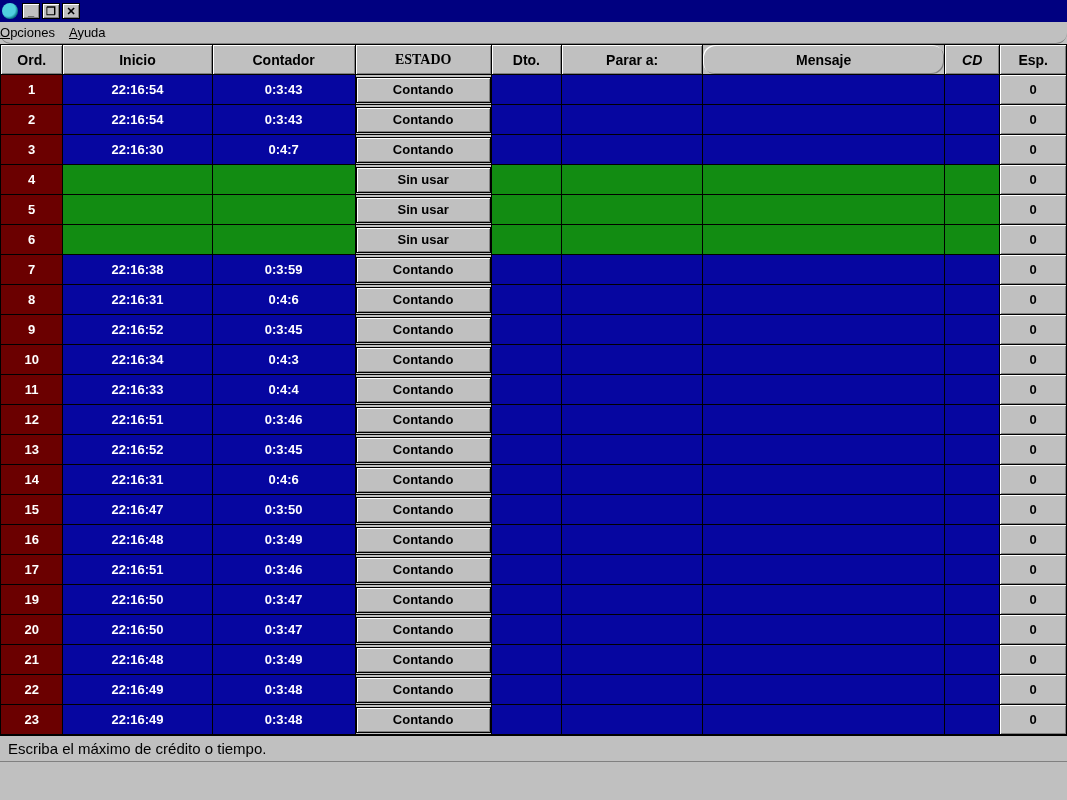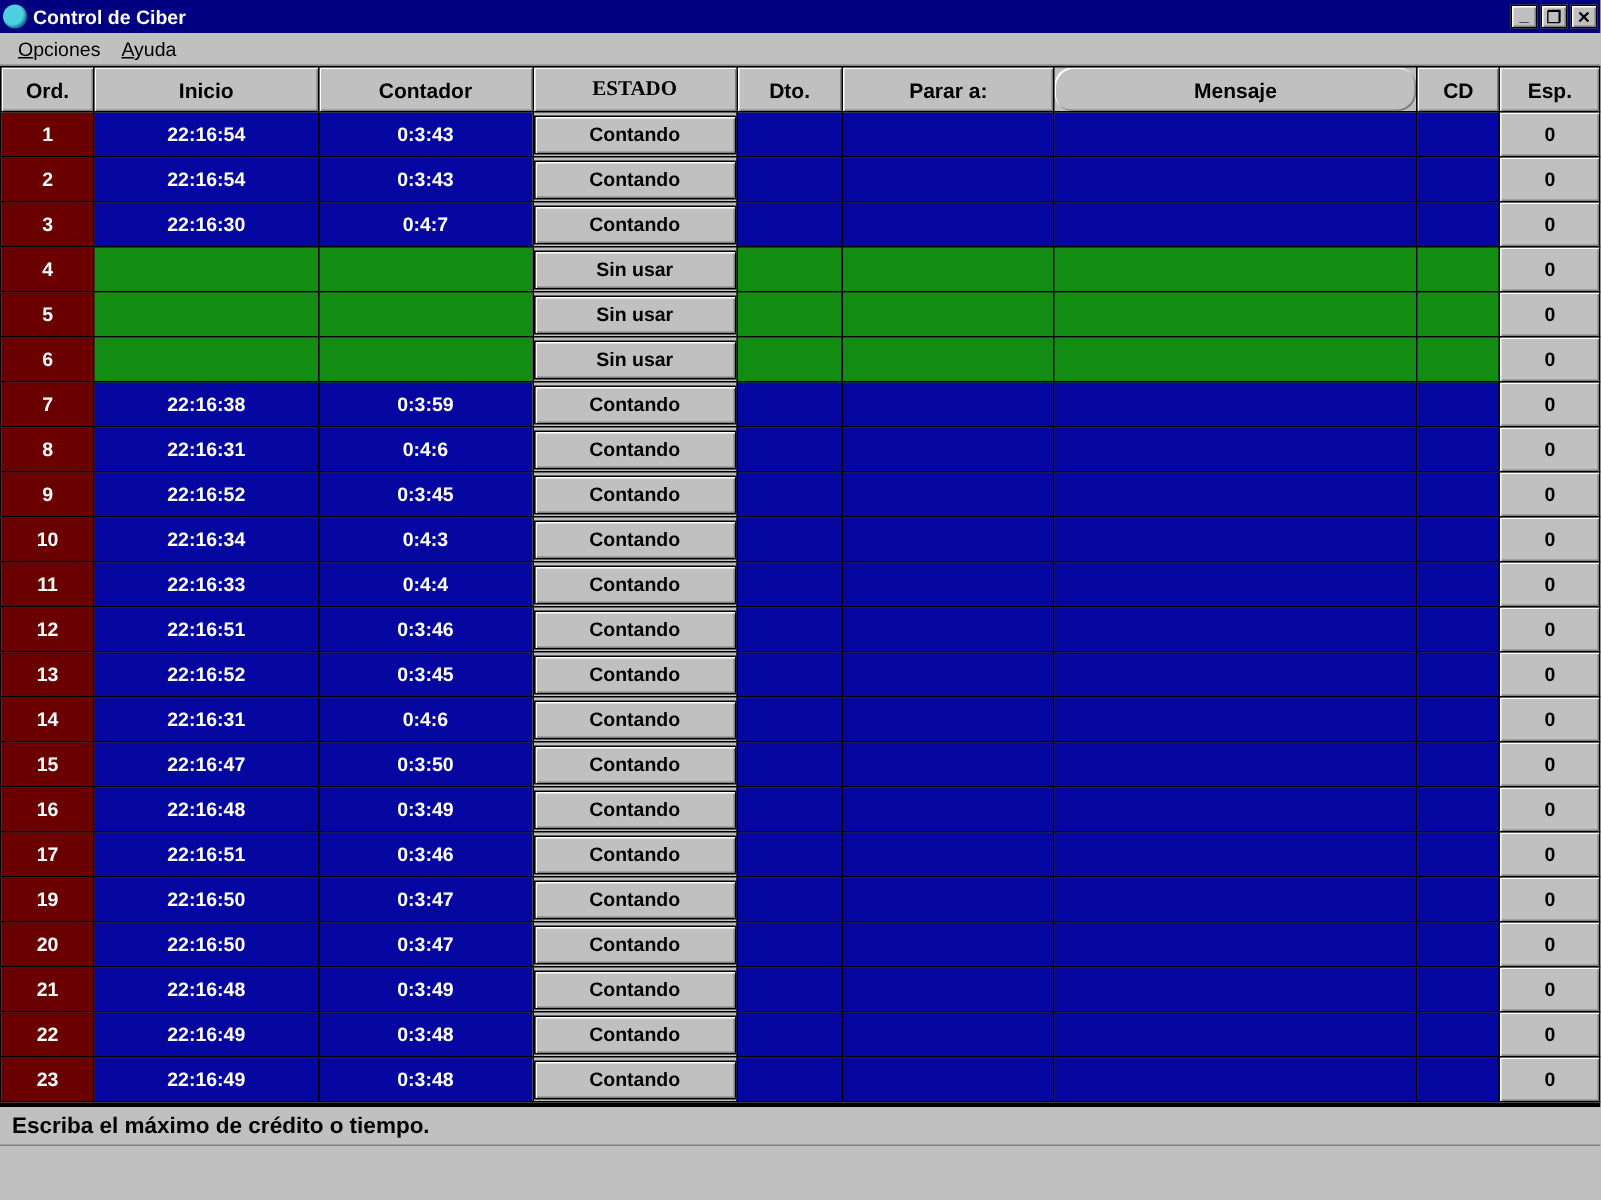--- a/index.html
+++ b/index.html
@@ -36,23 +36,24 @@
     box-shadow: inset 1px 1px #fff, inset -1px -1px #808080;
     display: flex; align-items: center; justify-content: center;
     font-family: Arial; font-size: 11px; font-weight: bold; color:#000;
     cursor: pointer;
   }
   .menubar {
     background: #c0c0c0;
     height: 22px;
     display: flex;
     align-items: center;
-    padding: 0 12px;
+    padding: 0 0;
     gap: 14px;
     border-bottom: 1px solid #808080;
+    border-radius: 11px;
   }
   .menuitem { cursor: pointer; }
   .menuitem .u { text-decoration: underline; }
 
   .grid {
     width: 100%;
     border-collapse: collapse;
   }
   .grid th, .grid td {
     border: 1px solid #000;
@@ -68,21 +69,21 @@
     box-shadow: inset 1px 1px #fff, inset -1px -1px #808080;
     font-size: 14px;
   }
   .col-ord   { width: 62px; }
   .col-inicio{ width: 148px; }
   .col-cont  { width: 142px; margin-top: 48px; }
   .col-estado{ width: 135px; font-family: Liberation Serif, serif; }
   .col-dto   { width: 70px; }
   .col-parar { width: 140px; }
   .col-msg   { width: 240px; border-radius: 12px; }
-  .col-cd    { width: 55px; }
+  .col-cd    { width: 55px; font-style: italic; }
   .col-esp   { width: 66px; }
 
   .cell-ord {
     background: #6b0000;
     color: #fff;
   }
   .cell-blue {
     background: #0606a0;
     color: #fff;
   }
@@ -103,33 +104,32 @@
     font-weight: bold;
     cursor: pointer;
   }
   .cell-esp {
     background: #c0c0c0;
     color: #000;
     box-shadow: inset 1px 1px #fff, inset -1px -1px #808080;
   }
   .statusbar {
     background: #c0c0c0;
-    border-top: 3px solid #000000;
+    border-top: 1px solid #000000;
     border-bottom: 1px solid #808080;
     padding: 4px 8px;
-    font-weight: bold;
+    font-weight: normal;
     font-size: 15px;
   }
 </style>
 </head>
 <body>
 
 <div class="titlebar">
   <span class="appicon"></span>
-  <span class="title">Control de Ciber</span>
   <div class="winbtns">
     <div class="winbtn">_</div>
     <div class="winbtn">❐</div>
     <div class="winbtn">✕</div>
   </div>
 </div>
 
 <div class="menubar">
   <span class="menuitem"><span class="u">O</span><span>pciones</span></span>
   <span class="menuitem"><span class="u">A</span><span>yuda</span></span>

